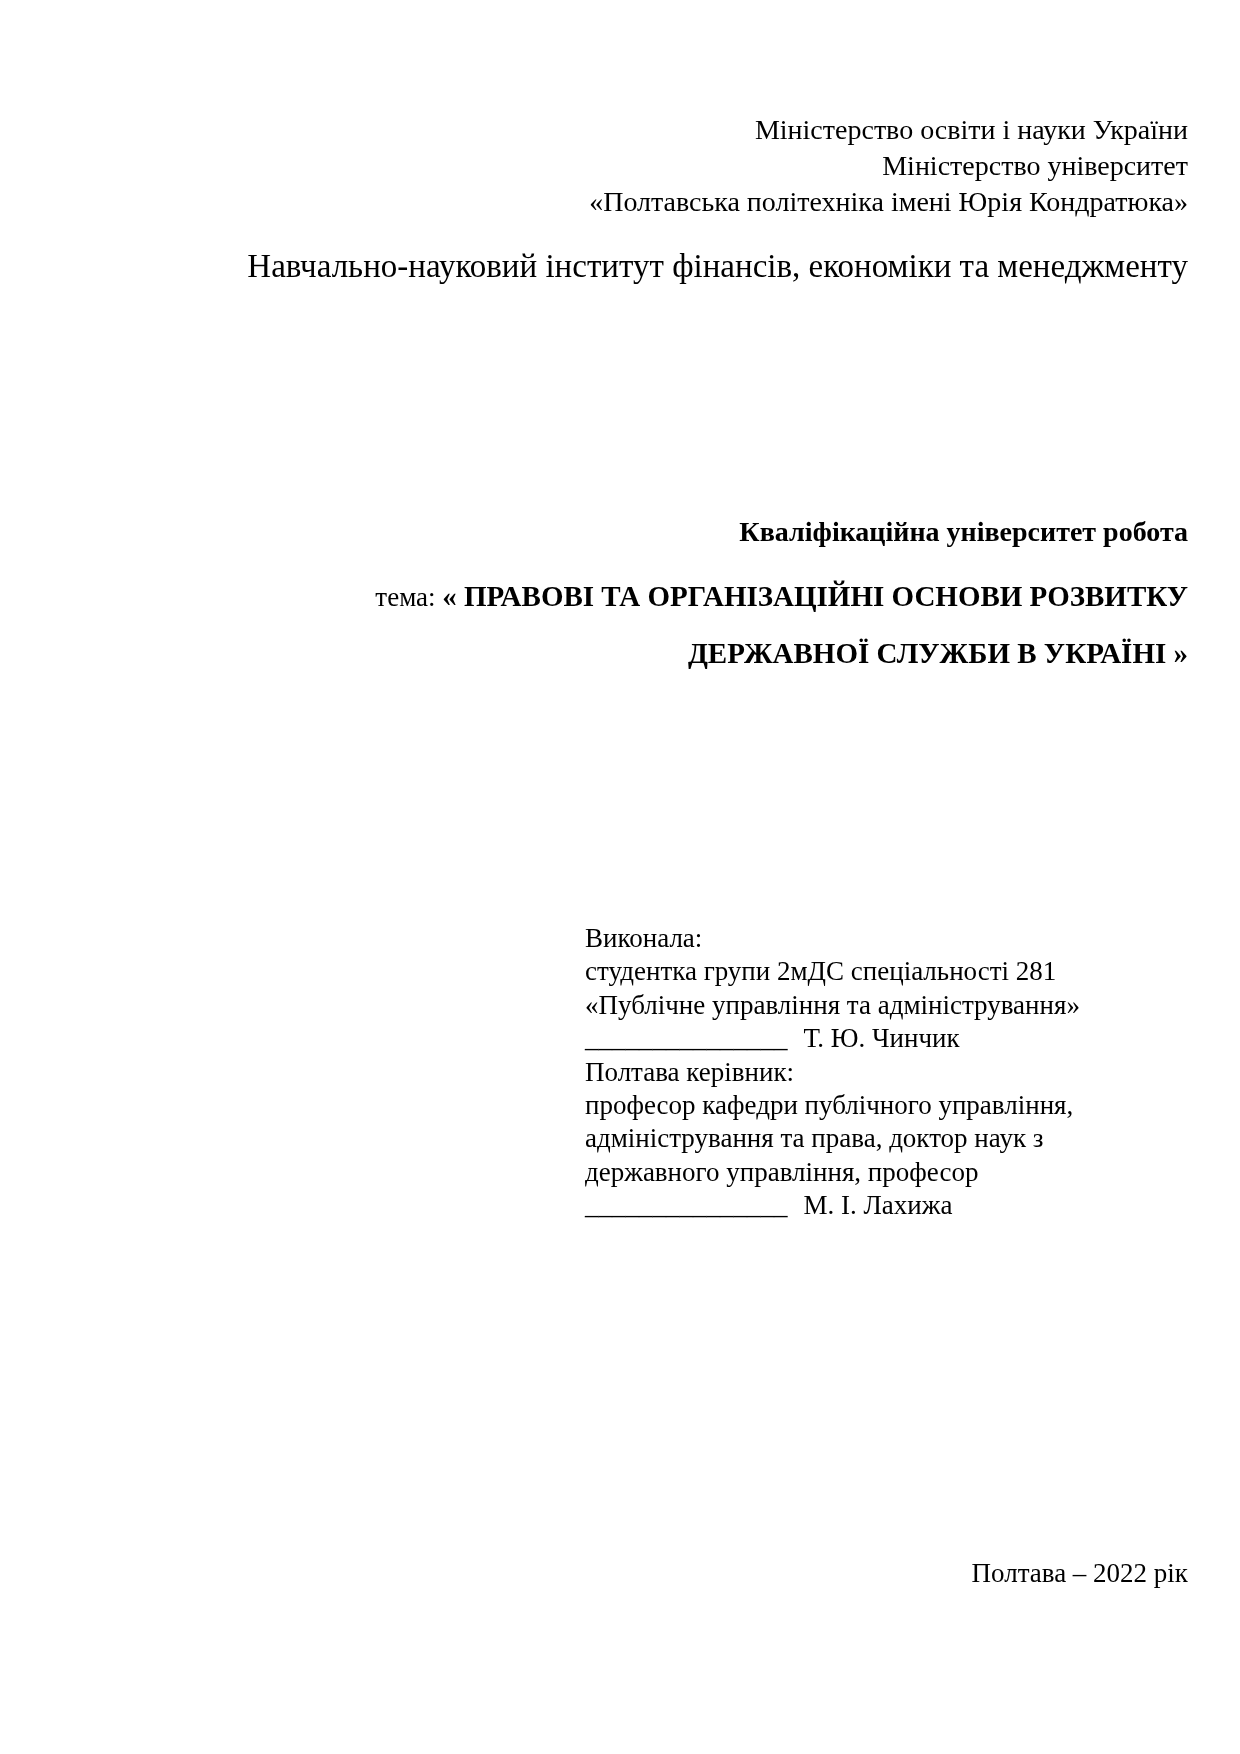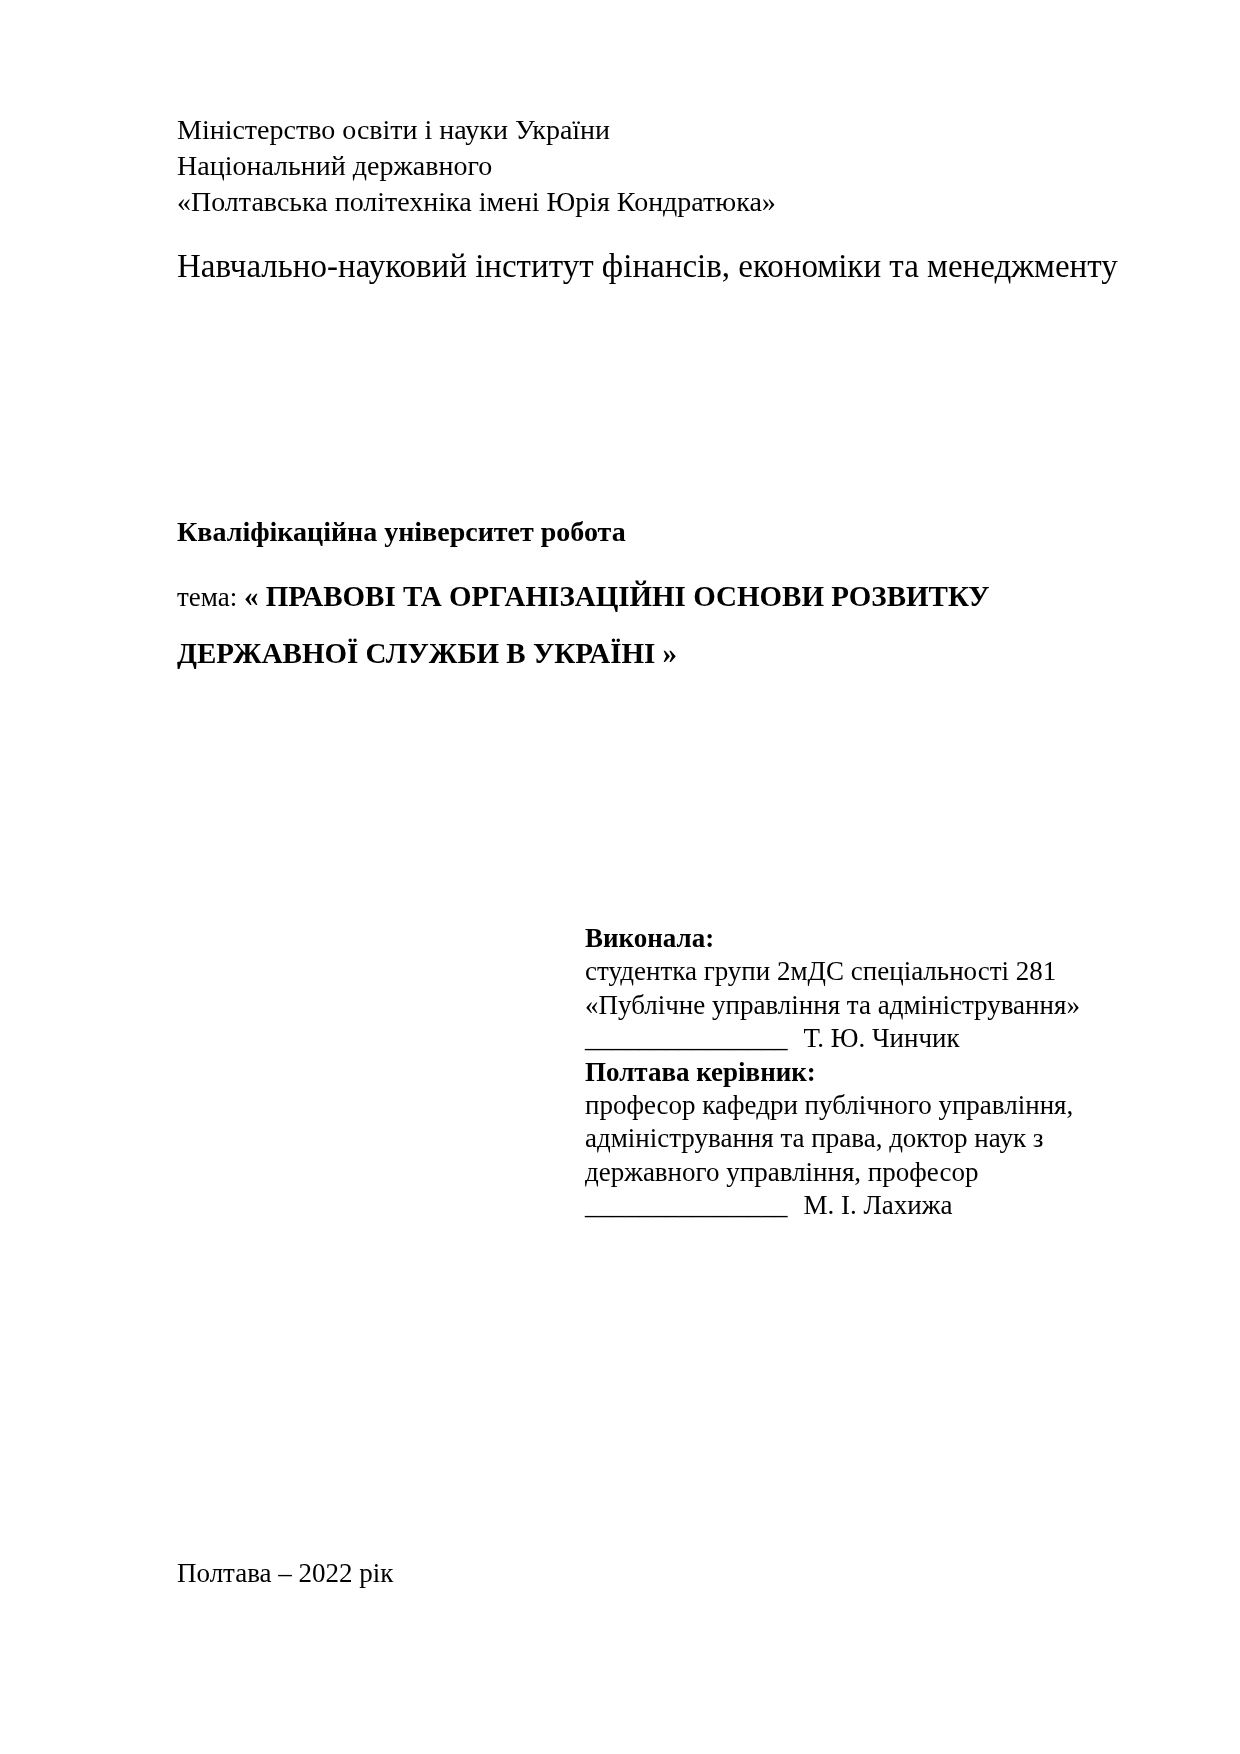--- a/index.html
+++ b/index.html
@@ -12,51 +12,51 @@
     background: #ffffff;
     color: #000000;
     font-family: "Liberation Serif", "DejaVu Serif", serif;
     overflow: hidden;
   }
   
   .content-band {
     position: absolute;
     left: 177px;
     right: 52px;
-    text-align: left;
+    text-align: right;
   }
   .header-top    { top: 112px; font-size: 28px; line-height: 36px; }
   .header-bottom { top: 248px; font-size: 33px; line-height: 36px; }
   .work-type     { top: 512px; font-size: 28px; line-height: 40px; font-weight: bold; }
   .topic-block   { top: 568px; font-size: 29px; line-height: 56px; }
   .topic-label   { font-weight: normal; font-size: 27px; }
   .topic-caps    { font-weight: bold; }
   .footer-line   { top: 1556px; font-size: 27px; line-height: 34px; }
 
   .signature-block {
     position: absolute;
     left: 585px;
     top: 922px;
     width: 560px;
     font-size: 27px;
     line-height: 33.4px;
     text-align: left;
   }
-  .sig-bold { font-weight: bold; }
+  .sig-bold { font-weight: normal; }
   .sig-row  { white-space: nowrap; }
   .sig-name { margin-left: 16px; }
 </style>
 </head>
 <body>
 
 <div class="page">
 
   <div class="content-band header-top">
     <div>Міністерство освіти і науки України</div>
-    <div>Національний державного</div>
+    <div>Міністерство університет</div>
     <div>«Полтавська політехніка імені Юрія Кондратюка»</div>
   </div>
 
   <div class="content-band header-bottom">
     <div>Навчально-науковий інститут фінансів, економіки та менеджменту</div>
   </div>
 
   <div class="content-band work-type">Кваліфікаційна університет робота</div>
 
   <div class="content-band topic-block">

